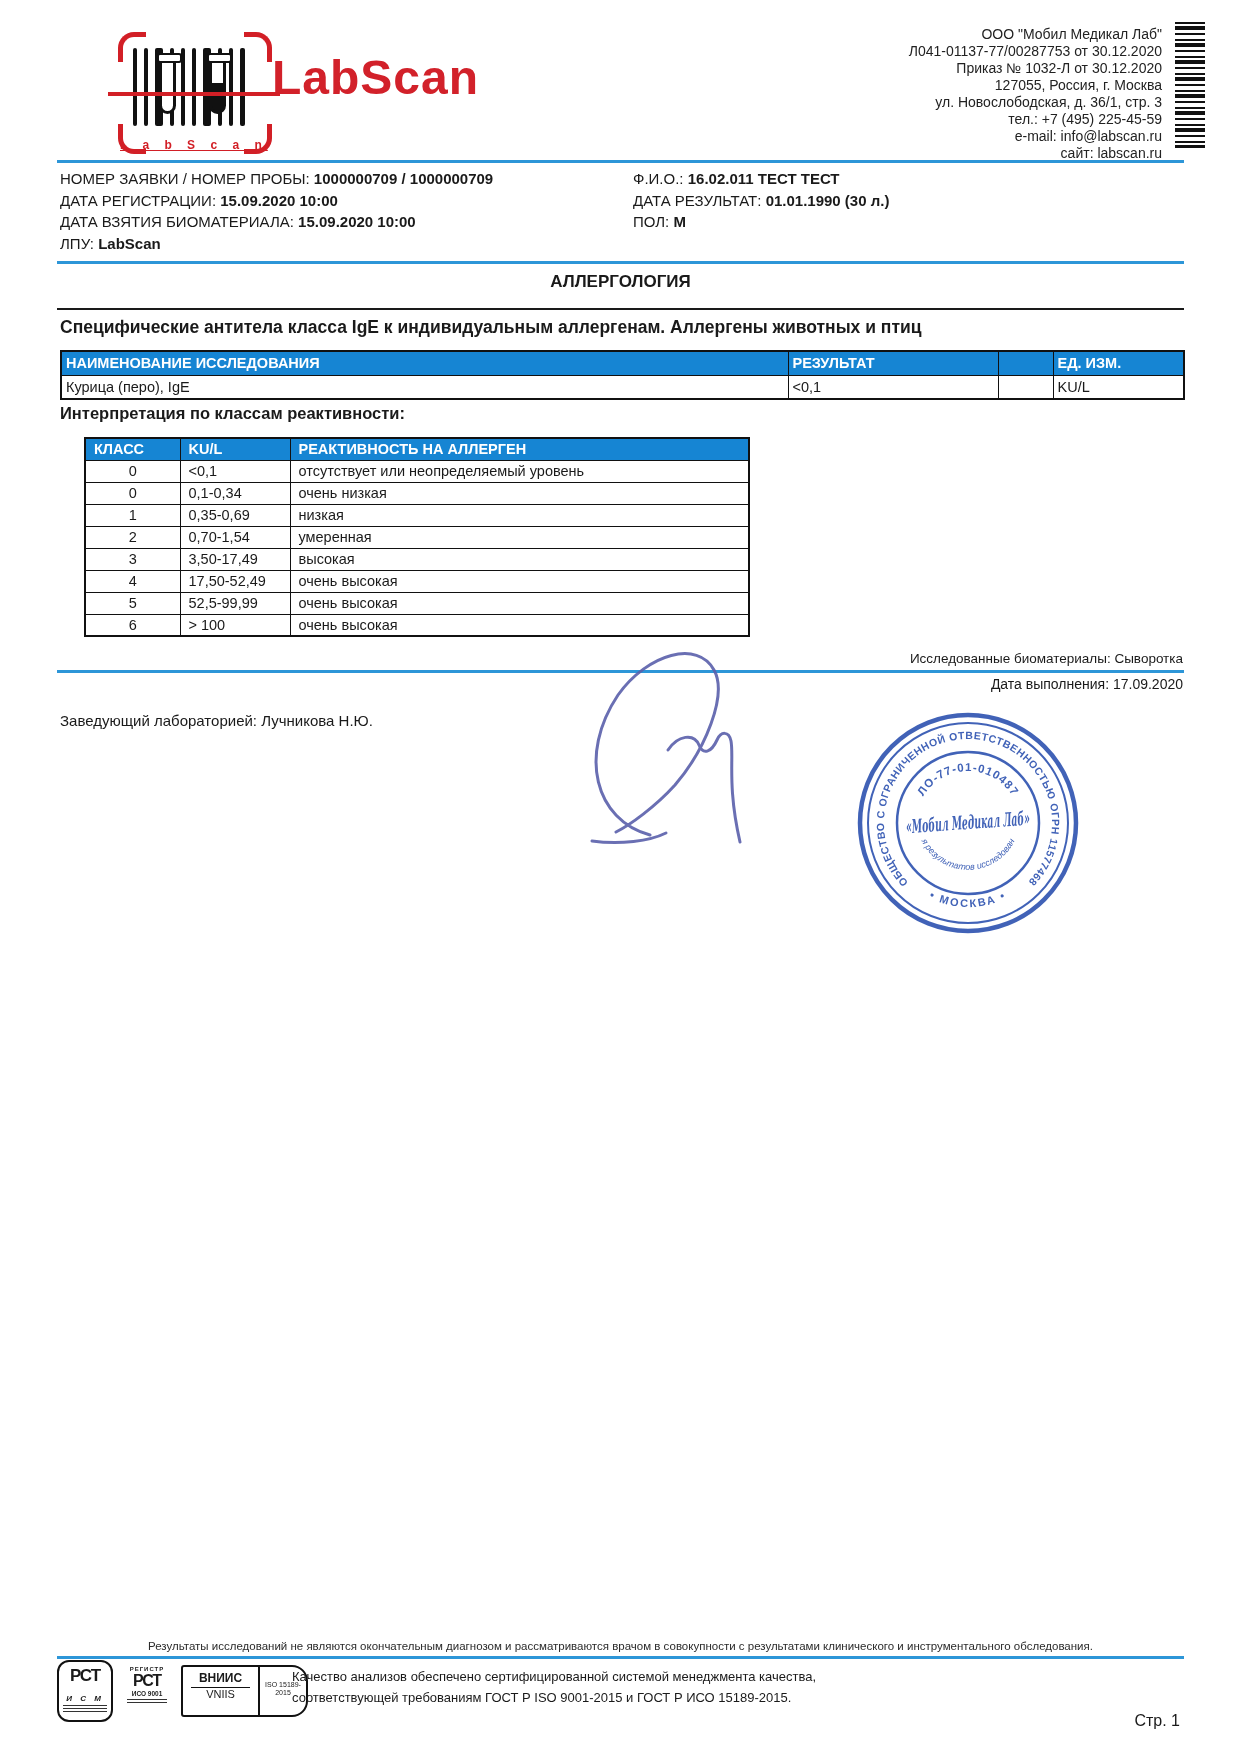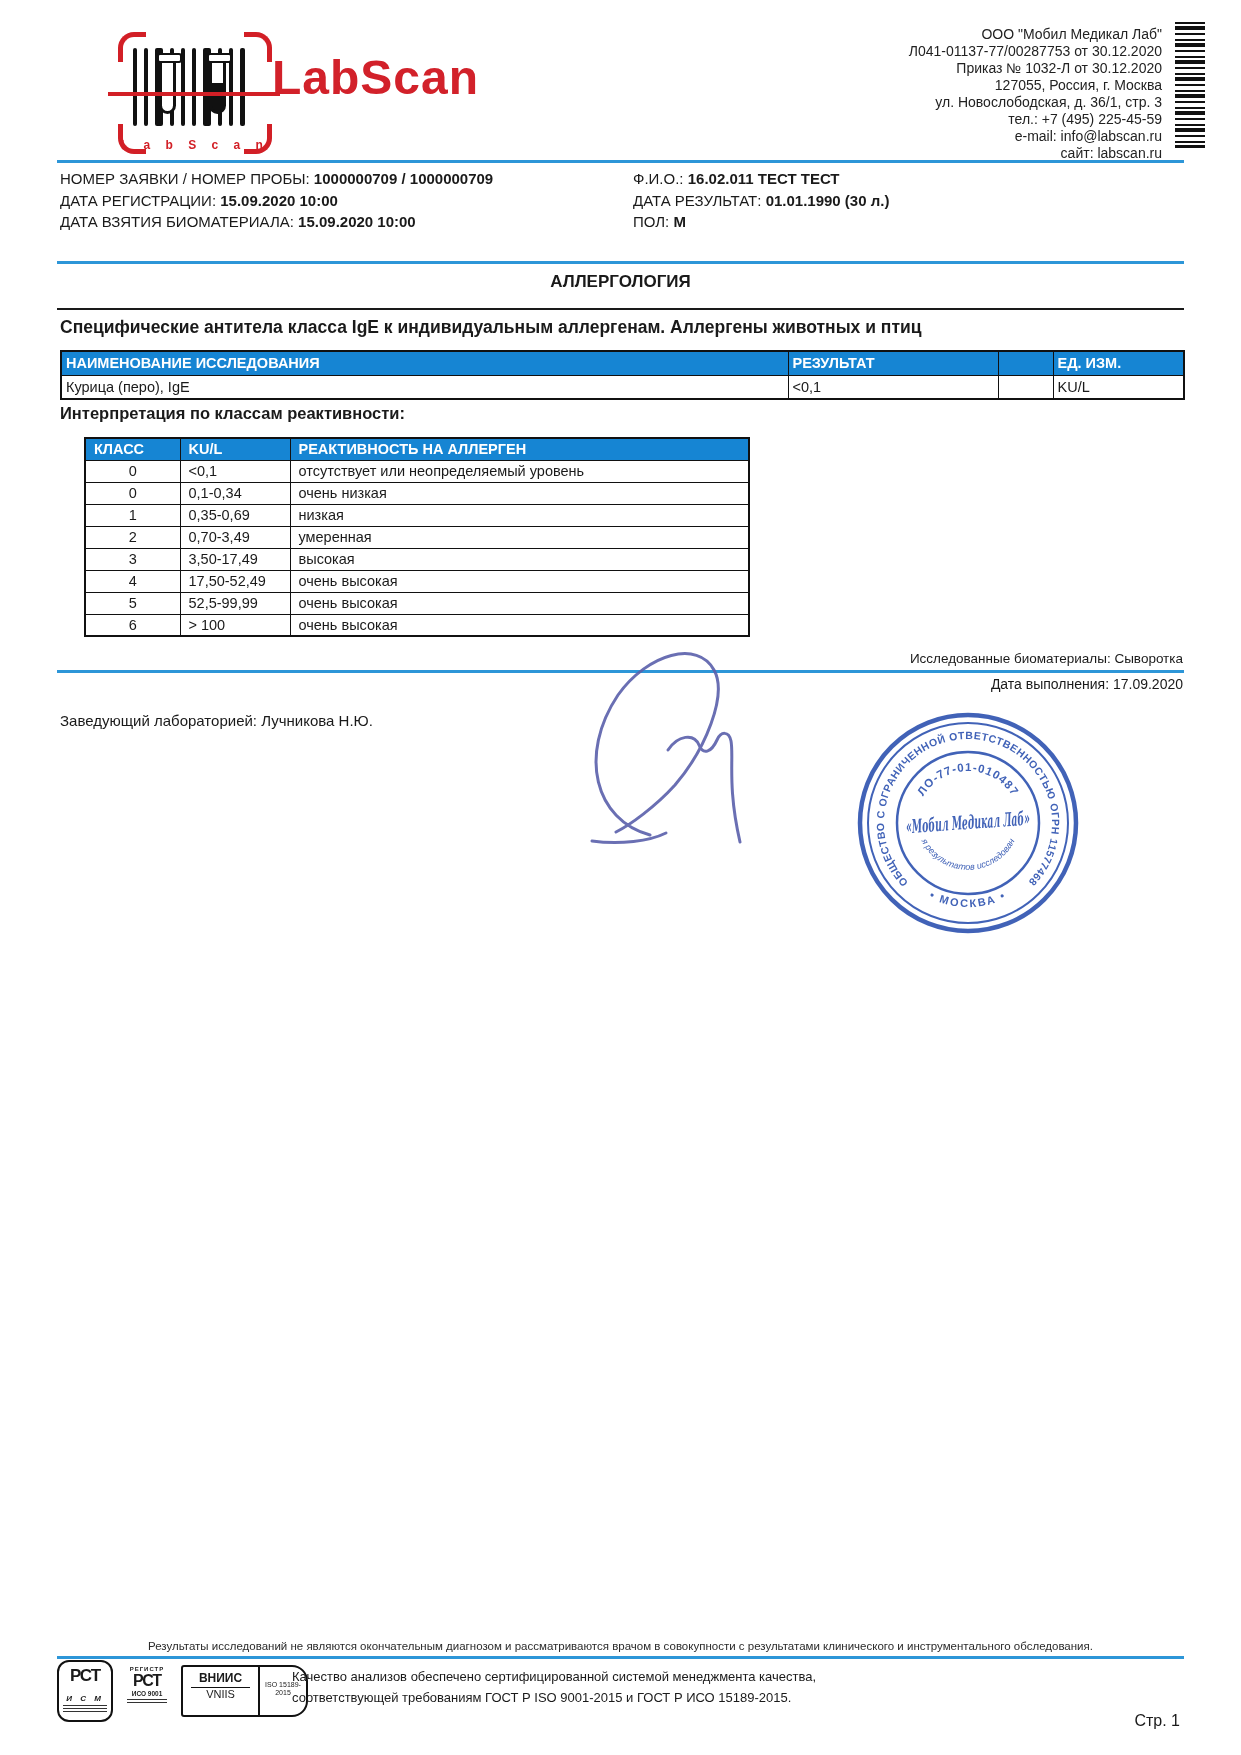--- a/index.html
+++ b/index.html
@@ -16,22 +16,22 @@
   .corner.tr { right:-2px; top:-2px; border-right-width:5px; border-top-width:5px; border-top-right-radius:16px; }
   .corner.bl { left:-2px; bottom:-2px;  border-left-width:5px; border-bottom-width:5px;  border-bottom-left-radius:16px; }
   .corner.br { right:-2px; bottom:-2px; border-right-width:5px; border-bottom-width:5px; border-bottom-right-radius:16px; }
   .bars { position:absolute; left:13px; top:14px; width:124px; height:78px; display:flex; gap:7px; }
   .bars i { background:#111; height:100%; border-radius:2px; }
   .tube { position:absolute; top:22px; width:17px; height:58px; border:3px solid #111; border-radius:3px 3px 9px 9px; background:#fff; z-index:2; }
   .tube::before { content:""; position:absolute; left:-5px; top:-6px; width:21px; height:6px; background:#fff; border:2px solid #111; border-radius:3px; }
   .tube.t1 { left:39px; }
   .tube.t2 { left:89px; background:linear-gradient(#fff 0 46%, #111 46%); }
   .strike { position:absolute; left:-12px; top:58px; width:172px; height:4px; background:#d21f26; z-index:3; }
-  .logo-sub { position:absolute; bottom:0; left:0; width:100%; text-align:center; color:#d21f26;
-    font-size:12px; font-weight:bold; letter-spacing:6px; }
+  .logo-sub { position:absolute; bottom:0; left:0; width:100%; text-align:left; color:#d21f26;
+    font-size:12px; font-weight:bold; letter-spacing:6px;text-decoration:underline; }
   .wordmark { position:absolute; left:272px; top:50px; font-size:48px; font-weight:bold; color:#d2212a; letter-spacing:1px; }
   .company { position:absolute; right:79px; top:26px; text-align:right; font-size:14px; line-height:17px; color:#222; }
   .vbarcode { position:absolute; left:1175px; top:22px; width:30px; height:126px;
     background:repeating-linear-gradient(180deg,#111 0 2px,#fff 2px 4px,#111 4px 8px,#fff 8px 11px,#111 11px 13px,#fff 13px 17px); }
   
   .rule-blue { position:absolute; left:57px; width:1127px; height:3px; background:#2d96d8; }
   .rule-dark { position:absolute; left:57px; width:1127px; height:2px; background:#1a1a1a; }
   
   .pat { position:absolute; top:168px; font-size:15px; line-height:21.5px; }
   .pat.left { left:60px; }
@@ -116,20 +116,21 @@
     <div>сайт: labscan.ru</div>
   </div>
   <div class="vbarcode"></div>
 
   <div class="rule-blue" style="top:160px"></div>
 
   <div class="pat left">
     <div><span>НОМЕР ЗАЯВКИ / НОМЕР ПРОБЫ:</span> <b>1000000709 / 1000000709</b></div>
     <div><span>ДАТА РЕГИСТРАЦИИ:</span> <b>15.09.2020 10:00</b></div>
     <div><span>ДАТА ВЗЯТИЯ БИОМАТЕРИАЛА:</span> <b>15.09.2020 10:00</b></div>
+    <div><span>ЛПУ:</span> <b>LabScan</b></div>
   </div>
   <div class="pat right">
     <div><span>Ф.И.О.:</span> <b>16.02.011 ТЕСТ ТЕСТ</b></div>
     <div><span>ДАТА РЕЗУЛЬТАТ:</span> <b>01.01.1990 (30 л.)</b></div>
     <div><span>ПОЛ:</span> <b>М</b></div>
   </div>
 
   <div class="rule-blue" style="top:261px"></div>
   <div class="sec-title">АЛЛЕРГОЛОГИЯ</div>
   <div class="rule-dark" style="top:308px"></div>
@@ -182,21 +183,21 @@
       <td>0,1-0,34</td>
       <td>очень низкая</td>
     </tr>
     <tr>
       <td class="c-center">1</td>
       <td>0,35-0,69</td>
       <td>низкая</td>
     </tr>
     <tr>
       <td class="c-center">2</td>
-      <td>0,70-3,49</td>
+      <td>0,70-1,54</td>
       <td>умеренная</td>
     </tr>
     <tr>
       <td class="c-center">3</td>
       <td>3,50-17,49</td>
       <td>высокая</td>
     </tr>
     <tr>
       <td class="c-center">4</td>
       <td>17,50-52,49</td>

